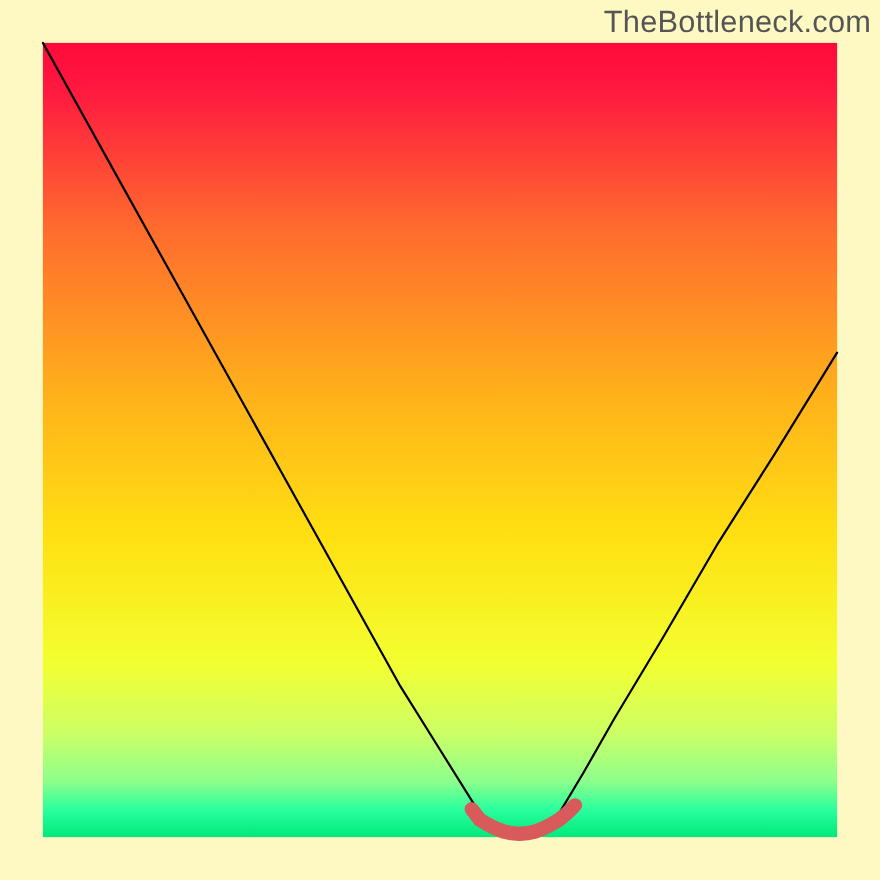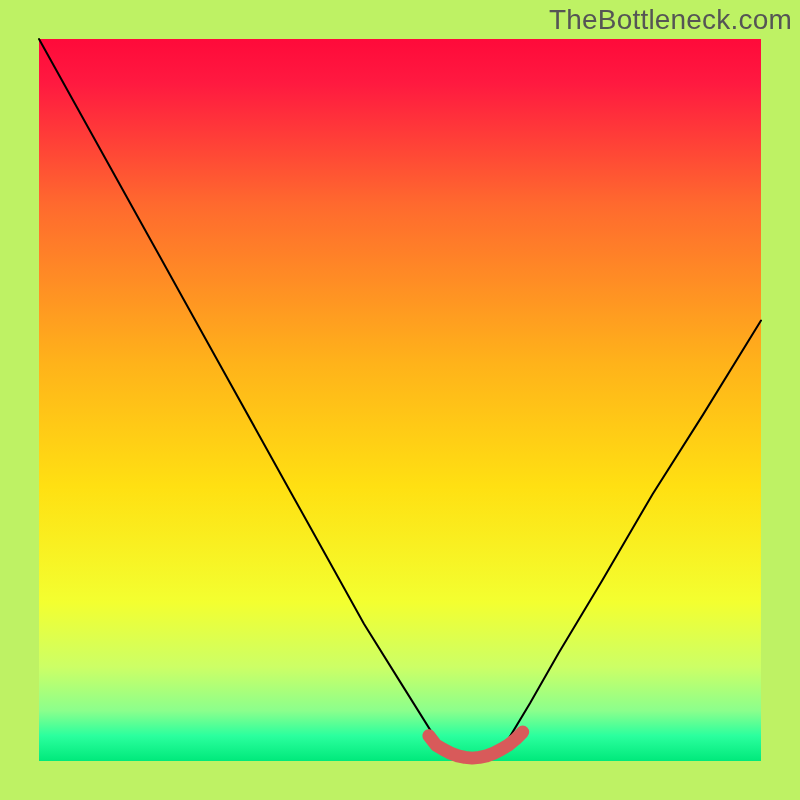--- a/index.html
+++ b/index.html
@@ -8,21 +8,21 @@
     width: 800px;
     height: 800px;
     background: #000;
     overflow: hidden;
     font-family: Arial, Helvetica, sans-serif;
   }
   .frame {
     position: relative;
     width: 800px;
     height: 800px;
-    background: #bef264;
+    background: #fef9c3;
   }
   .watermark {
     position: absolute;
     top: 4px;
     right: 8px;
     font-size: 28px;
     font-weight: 500;
     color: #555;
     letter-spacing: 0.2px;
     z-index: 10;

